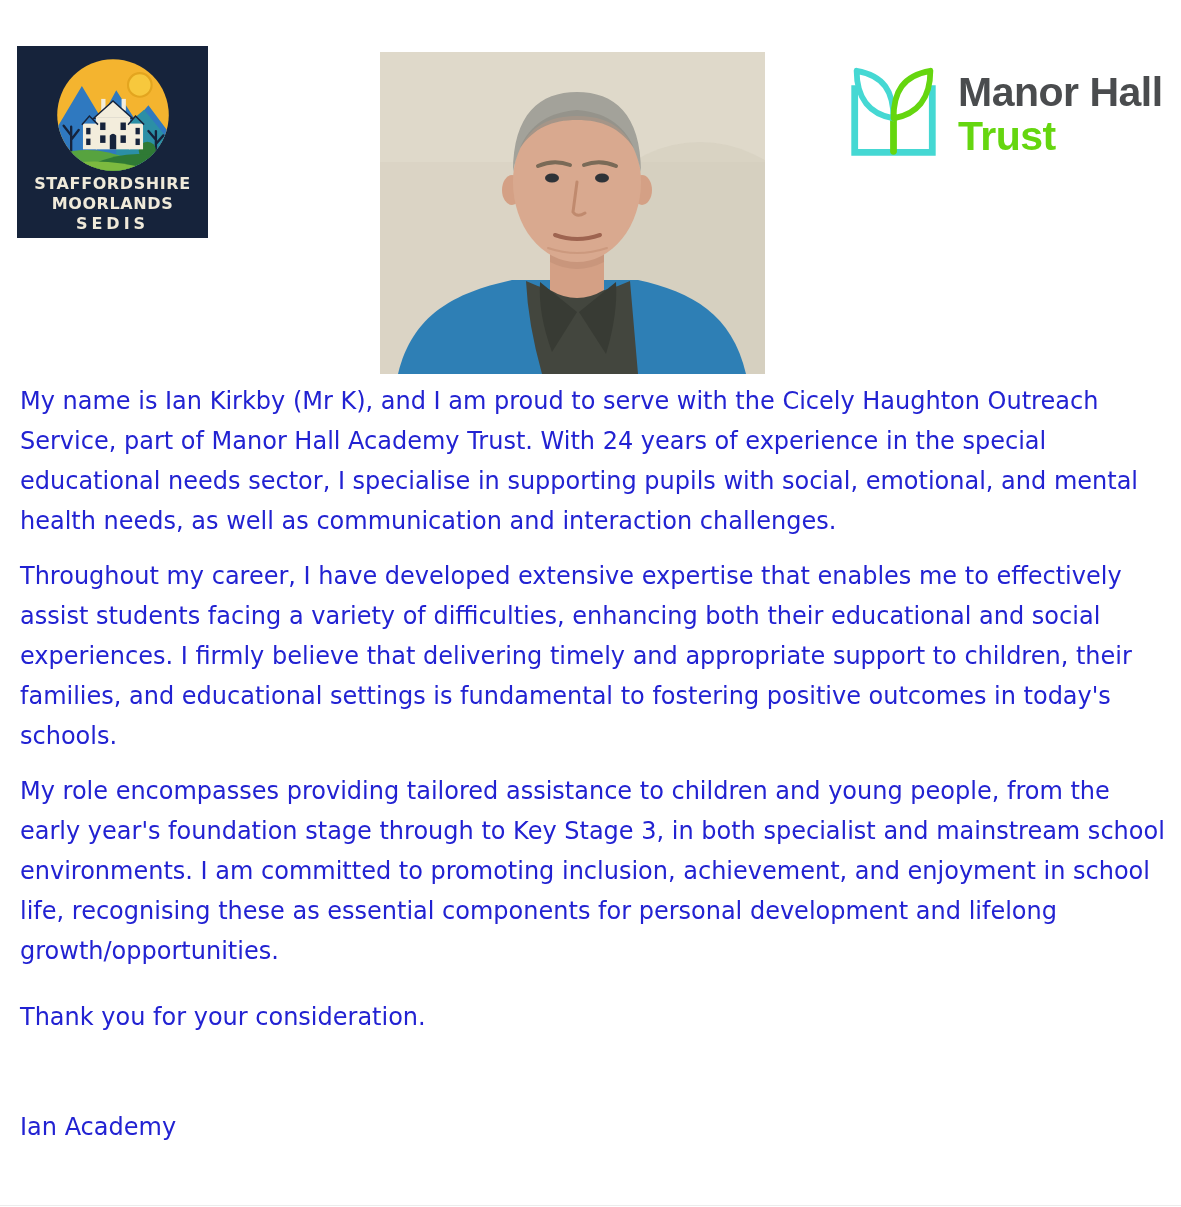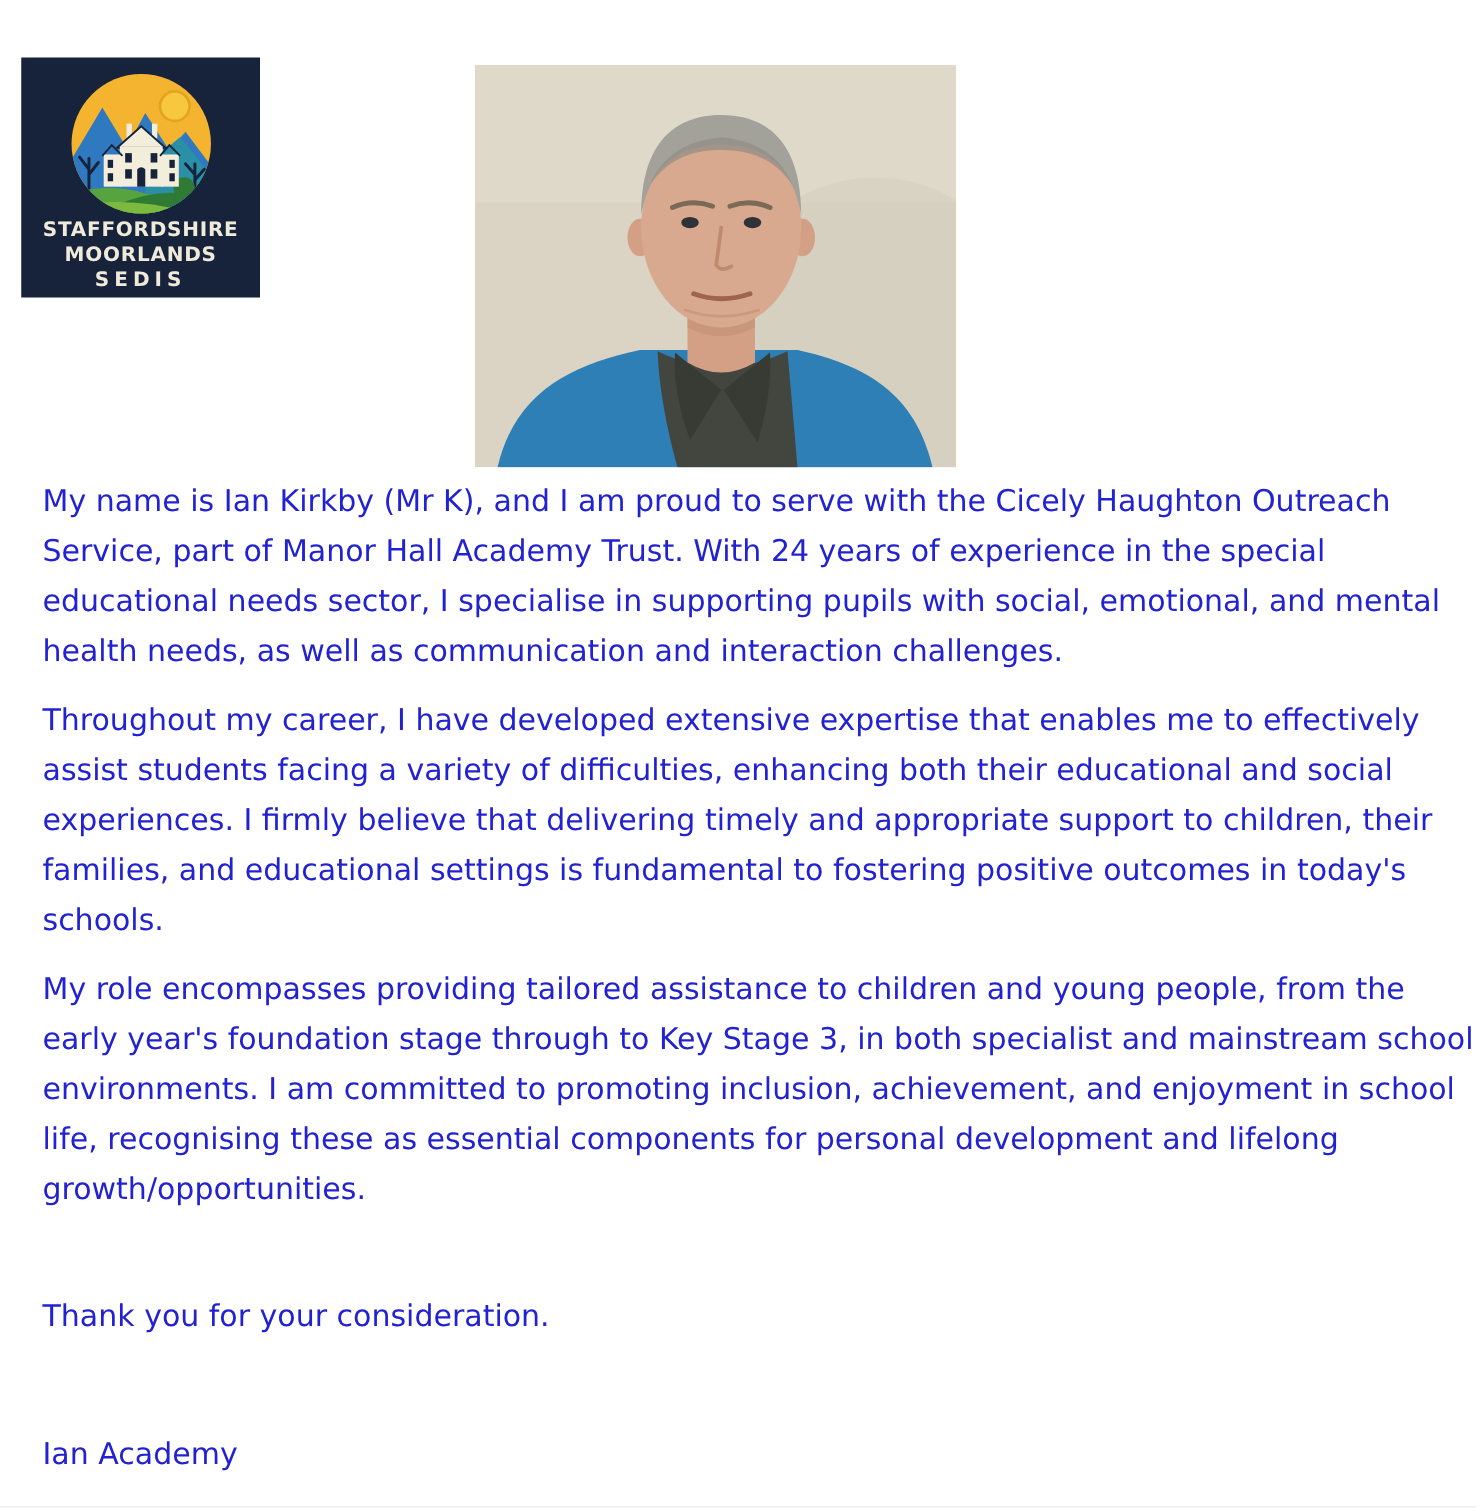--- a/index.html
+++ b/index.html
@@ -40,26 +40,26 @@
   .trust-text{
     font-family:"Liberation Sans", sans-serif;
     font-weight:600;letter-spacing:-0.5px;
     padding-top:6px;
   }
   .trust-name{font-size:41px;line-height:44px;color:#4A4C4E;}
   .trust-sub{font-size:41px;line-height:44px;color:#65D60F;font-weight:700;}
 
   
   .letter{
-    position:absolute;left:34px;top:381px;width:1148px;
+    position:absolute;left:20px;top:381px;width:1148px;
     color:#2222D2;
     font-size:24px;line-height:40px;
   }
   .letter p{margin:0 0 15px 0;}
-  .letter p.closing{margin-top:62px;margin-bottom:0;}
+  .letter p.closing{margin-top:26px;margin-bottom:0;}
   .letter p.signature{margin-top:70px;margin-bottom:0;}
 
   .bottom-rule{
     position:absolute;left:0;bottom:1px;width:1181px;height:1px;
     background:#ececec;
   }
 </style>
 </head>
 <body>
 
@@ -149,20 +149,36 @@
       <ellipse cx="172" cy="126" rx="7" ry="4.5" fill="#2F3338"></ellipse>
       <ellipse cx="222" cy="126" rx="7" ry="4.5" fill="#2F3338"></ellipse>
 
       <path d="M197,130 L193,160 Q197,166 205,161" stroke="#C08A6E" stroke-width="3" fill="none" stroke-linecap="round"></path>
 
       <path d="M175,183 Q197,191 220,183" stroke="#9E6450" stroke-width="4" fill="none" stroke-linecap="round"></path>
       <path d="M168,196 Q197,206 227,196" stroke="#C08A6E" stroke-width="2" fill="none" opacity="0.5" stroke-linecap="round"></path>
     </svg>
   </div>
 
+  <div class="trust-logo">
+    <svg width="97" height="97" viewBox="0 0 100 100">
+
+      <path d="M10,22 L10,91 L90,91 L90,22" fill="none" stroke="#45D8D3" stroke-width="7"></path>
+
+      <path d="M50,90 L50,52" stroke="#65D60F" stroke-width="7" stroke-linecap="round"></path>
+
+      <path d="M50,56 C50,28 40,12 12,7 C12,36 26,52 50,56 Z" fill="#ffffff" stroke="#45D8D3" stroke-width="6" stroke-linejoin="round"></path>
+
+      <path d="M50,56 C50,28 60,12 88,7 C88,36 74,52 50,56 Z" fill="#ffffff" stroke="#65D60F" stroke-width="6" stroke-linejoin="round"></path>
+    </svg>
+    <div class="trust-text">
+      <div class="trust-name">Manor Hall</div>
+      <div class="trust-sub">Trust</div>
+    </div>
+  </div>
 
   <div class="letter">
     <p>My name is Ian Kirkby (Mr K), and I am proud to serve with the Cicely Haughton Outreach Service, part of Manor Hall Academy Trust. With 24 years of experience in the special educational needs sector, I specialise in supporting pupils with social, emotional, and mental health needs, as well as communication and interaction challenges.</p>
     <p>Throughout my career, I have developed extensive expertise that enables me to effectively assist students facing a variety of difficulties, enhancing both their educational and social experiences. I firmly believe that delivering timely and appropriate support to children, their families, and educational settings is fundamental to fostering positive outcomes in today's schools.</p>
     <p>My role encompasses providing tailored assistance to children and young people, from the early year's foundation stage through to Key Stage 3, in both specialist and mainstream school environments. I am committed to promoting inclusion, achievement, and enjoyment in school life, recognising these as essential components for personal development and lifelong growth/opportunities.</p>
     <p class="closing">Thank you for your consideration.</p>
     <p class="signature">Ian Academy</p>
   </div>
 
   <div class="bottom-rule"></div>

